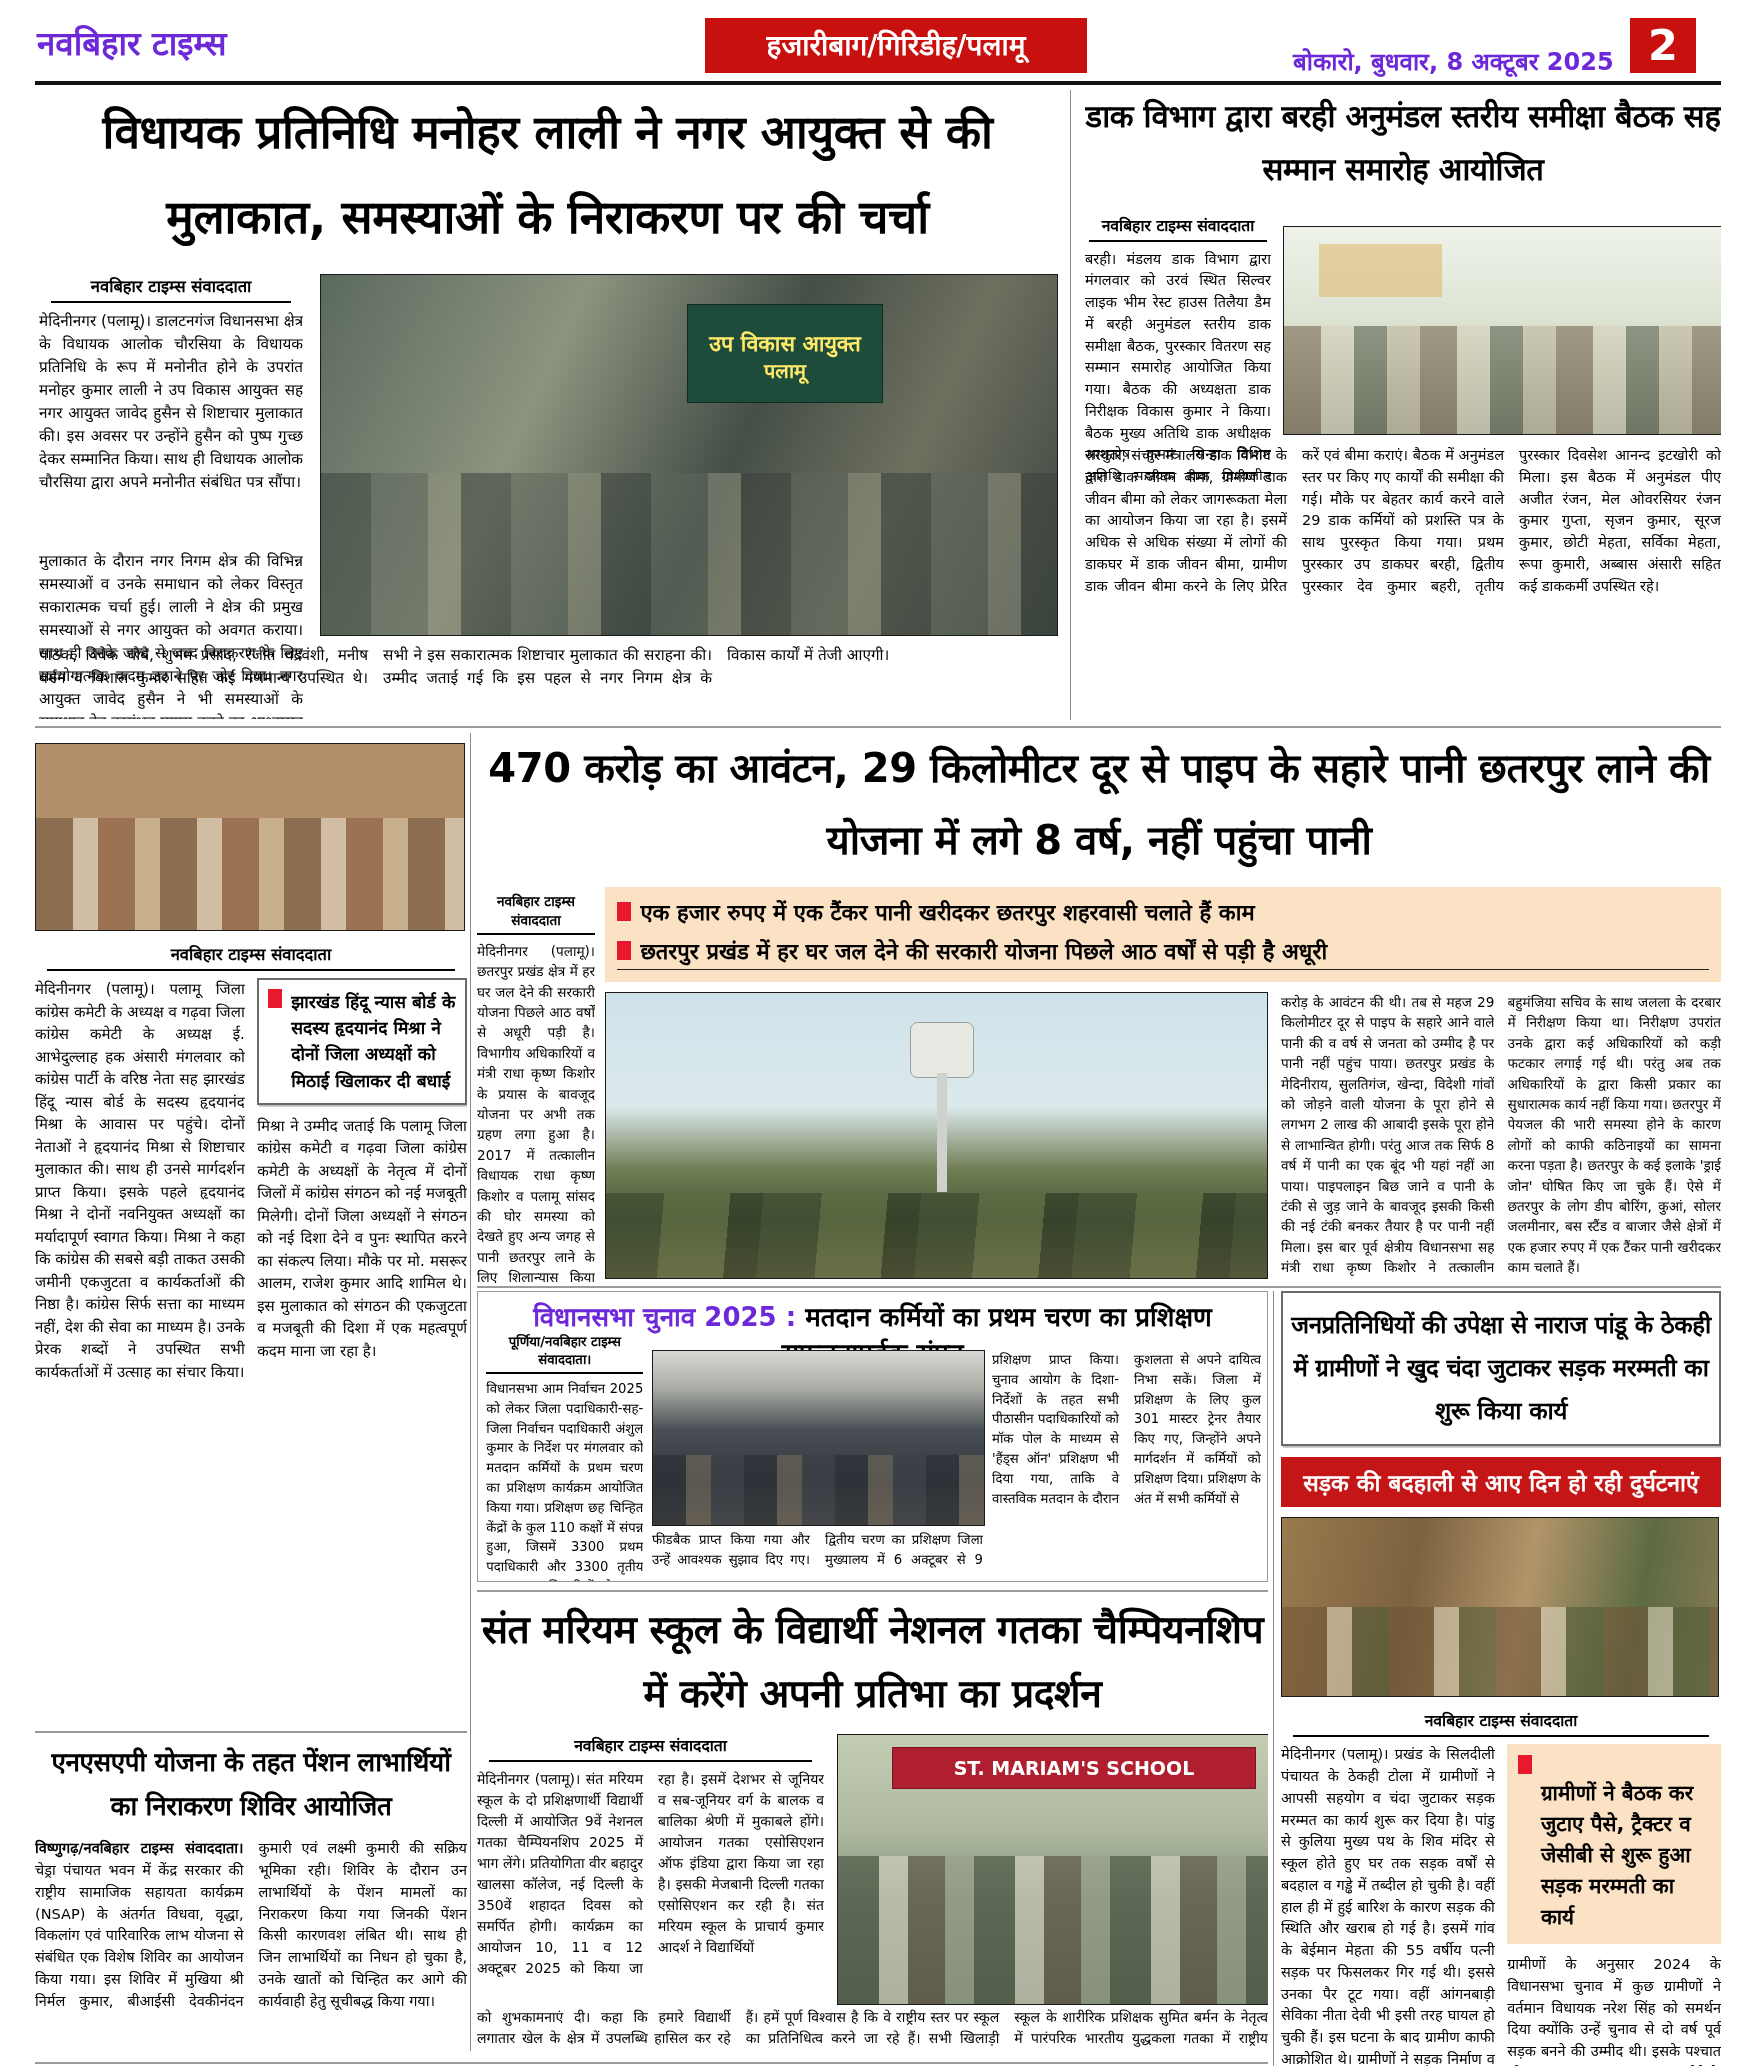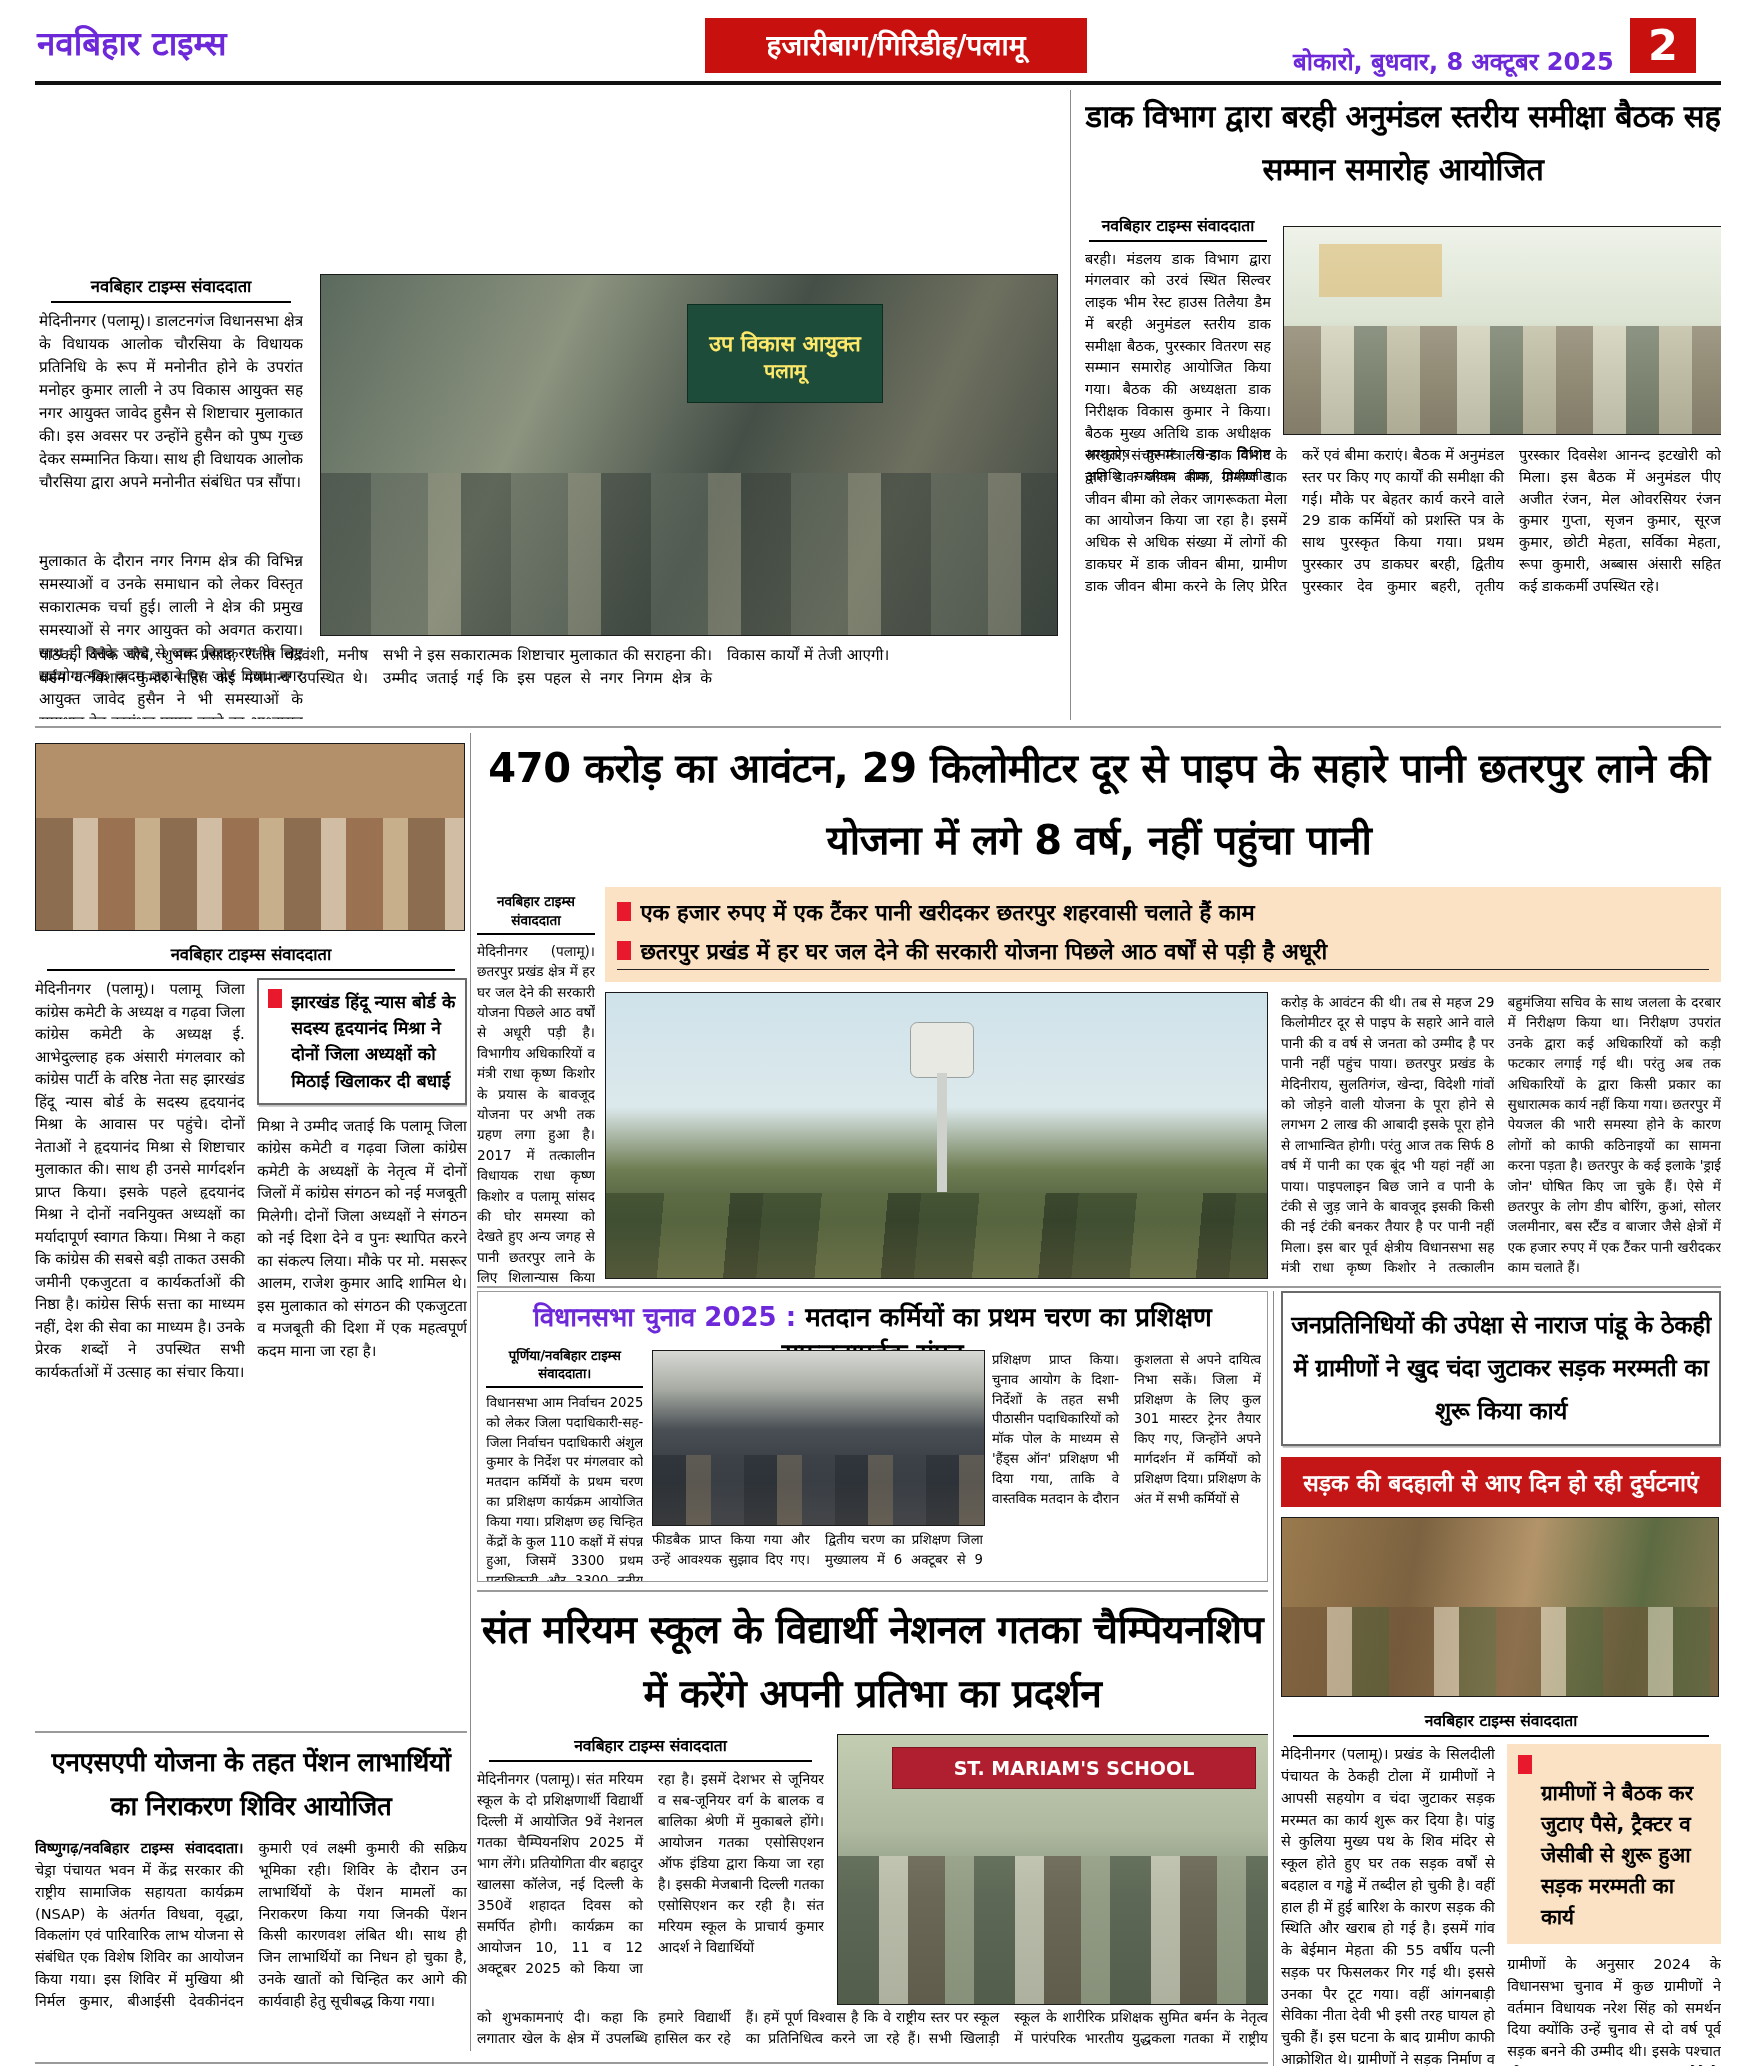--- a/index.html
+++ b/index.html
@@ -33,20 +33,21 @@
 
 <div id="page">
 
   <div class="abs red xbold" style="left:37px;top:20px;font-size:33px;">नवबिहार टाइम्स</div>
   <div class="abs redbg xbold center" style="left:705px;top:18px;width:382px;height:55px;font-size:28px;line-height:55px;">हजारीबाग/गिरिडीह/पलामू</div>
   <div class="abs red xbold" style="left:1293px;top:44px;font-size:24px;">बोकारो, बुधवार, 8 अक्टूबर 2025</div>
   <div class="abs redbg xbold center" style="left:1630px;top:18px;width:66px;height:55px;font-size:43px;line-height:55px;">2</div>
   <div class="rule-h" style="left:35px;top:81px;width:1686px;height:3.7px;background:#111;"></div>
 
   <div class="abs clip" style="left:35px;top:90px;width:1025px;height:634px;">
+    <div class="headline" style="font-size:46px;line-height:1.85;">विधायक प्रतिनिधि मनोहर लाली ने नगर आयुक्त से की मुलाकात, समस्याओं के निराकरण पर की चर्चा</div>
     <div class="abs" style="left:4.1px;top:184px;width:264px;height:364px;">
       <div class="byline" style="font-size:16.5px;">नवबिहार टाइम्स संवाददाता</div>
       <div class="body-text clip" style="font-size:15.3px;height:314px;">मेदिनीनगर (पलामू)। डालटनगंज विधानसभा क्षेत्र के विधायक आलोक चौरसिया के विधायक प्रतिनिधि के रूप में मनोनीत होने के उपरांत मनोहर कुमार लाली ने उप विकास आयुक्त सह नगर आयुक्त जावेद हुसैन से शिष्टाचार मुलाकात की। इस अवसर पर उन्होंने हुसैन को पुष्प गुच्छ देकर सम्मानित किया। साथ ही विधायक आलोक चौरसिया द्वारा अपने मनोनीत संबंधित पत्र सौंपा।</div>
     </div>
     <div class="photo" style="position:absolute;left:285px;top:184px;width:736px;height:360px;
          background:linear-gradient(115deg,#5b6a5e 0%,#8c937f 30%,#454f47 55%,#6e705f 75%,#3c4440 100%);">
       <div style="position:absolute;right:174px;top:29px;width:194px;height:74px;background:#1d4d3a;
                   color:#ffe96a;font-weight:700;text-align:center;padding-top:23px;border:1.2px solid #0d2d20;">
         <div style="font-size:21.5px;">उप विकास आयुक्त</div>
         <div style="font-size:20px;">पलामू</div>
@@ -128,21 +129,21 @@
     </div>
   </div>
 
   <div class="rule-h" style="left:477px;top:1286px;width:1244px;height:1.7px;background:#9a9a9a;"></div>
 
   <div class="abs clip" style="left:477px;top:1291px;width:791px;height:291px;border:1.2px solid #999;box-sizing:border-box;">
     <div class="center" style="font-size:26px;font-weight:800;margin-top:5.8px;">
       <span class="red">विधानसभा चुनाव 2025 :</span>
       <span>मतदान कर्मियों का प्रथम चरण का प्रशिक्षण सफलतापूर्वक संपन्न</span>
     </div>
-    <div class="abs" style="left:8.3px;top:54px;width:157px;">
+    <div class="abs" style="left:8.3px;top:40px;width:157px;">
       <div class="byline" style="font-size:13.2px;margin:0 0 5px 0;">पूर्णिया/नवबिहार टाइम्स संवाददाता।</div>
       <div class="body-text clip" style="font-size:13.2px;height:223px;">विधानसभा आम निर्वाचन 2025 को लेकर जिला पदाधिकारी-सह-जिला निर्वाचन पदाधिकारी अंशुल कुमार के निर्देश पर मंगलवार को मतदान कर्मियों के प्रथम चरण का प्रशिक्षण कार्यक्रम आयोजित किया गया। प्रशिक्षण छह चिन्हित केंद्रों के कुल 110 कक्षों में संपन्न हुआ, जिसमें 3300 प्रथम पदाधिकारी और 3300 तृतीय मतदान पदाधिकारियों ने भाग लिया और मतदान प्रक्रिया का गुणवत्तापूर्ण</div>
     </div>
     <div class="photo" style="position:absolute;left:174px;top:58px;width:331px;height:174px;
          background:linear-gradient(#d7d9d4 0%,#a7aba3 22%,#4a4f55 45%,#33383e 75%,#57524a 100%);">
       <div style="position:absolute;left:0;bottom:0;width:100%;height:40%;
                   background:repeating-linear-gradient(90deg,#2b3036 0 33px,#6b6458 33px 58px,#3c4148 58px 91px);opacity:.7;"></div>
     </div>
     <div class="body-text cols-2" style="position:absolute;left:514px;top:58px;width:269px;height:223px;font-size:13.2px;">प्रशिक्षण प्राप्त किया। चुनाव आयोग के दिशा-निर्देशों के तहत सभी पीठासीन पदाधिकारियों को मॉक पोल के माध्यम से 'हैंड्स ऑन' प्रशिक्षण भी दिया गया, ताकि वे वास्तविक मतदान के दौरान कुशलता से अपने दायित्व निभा सकें। जिला में प्रशिक्षण के लिए कुल 301 मास्टर ट्रेनर तैयार किए गए, जिन्होंने अपने मार्गदर्शन में कर्मियों को प्रशिक्षण दिया। प्रशिक्षण के अंत में सभी कर्मियों से</div>
     <div class="body-text cols-2" style="position:absolute;left:174px;top:238px;width:331px;height:48px;font-size:13.2px;">फीडबैक प्राप्त किया गया और उन्हें आवश्यक सुझाव दिए गए। द्वितीय चरण का प्रशिक्षण जिला मुख्यालय में 6 अक्टूबर से 9 अक्टूबर 2025 तक निर्धारित किया गया है। जिला निर्वाचन कार्यालय का कहना है कि कुशल और प्रशिक्षित मतदान कर्मियों की उपलब्धता चुनाव की निष्पक्षता और सुचारू संचालन के लिए अत्यंत महत्वपूर्ण है।</div>

